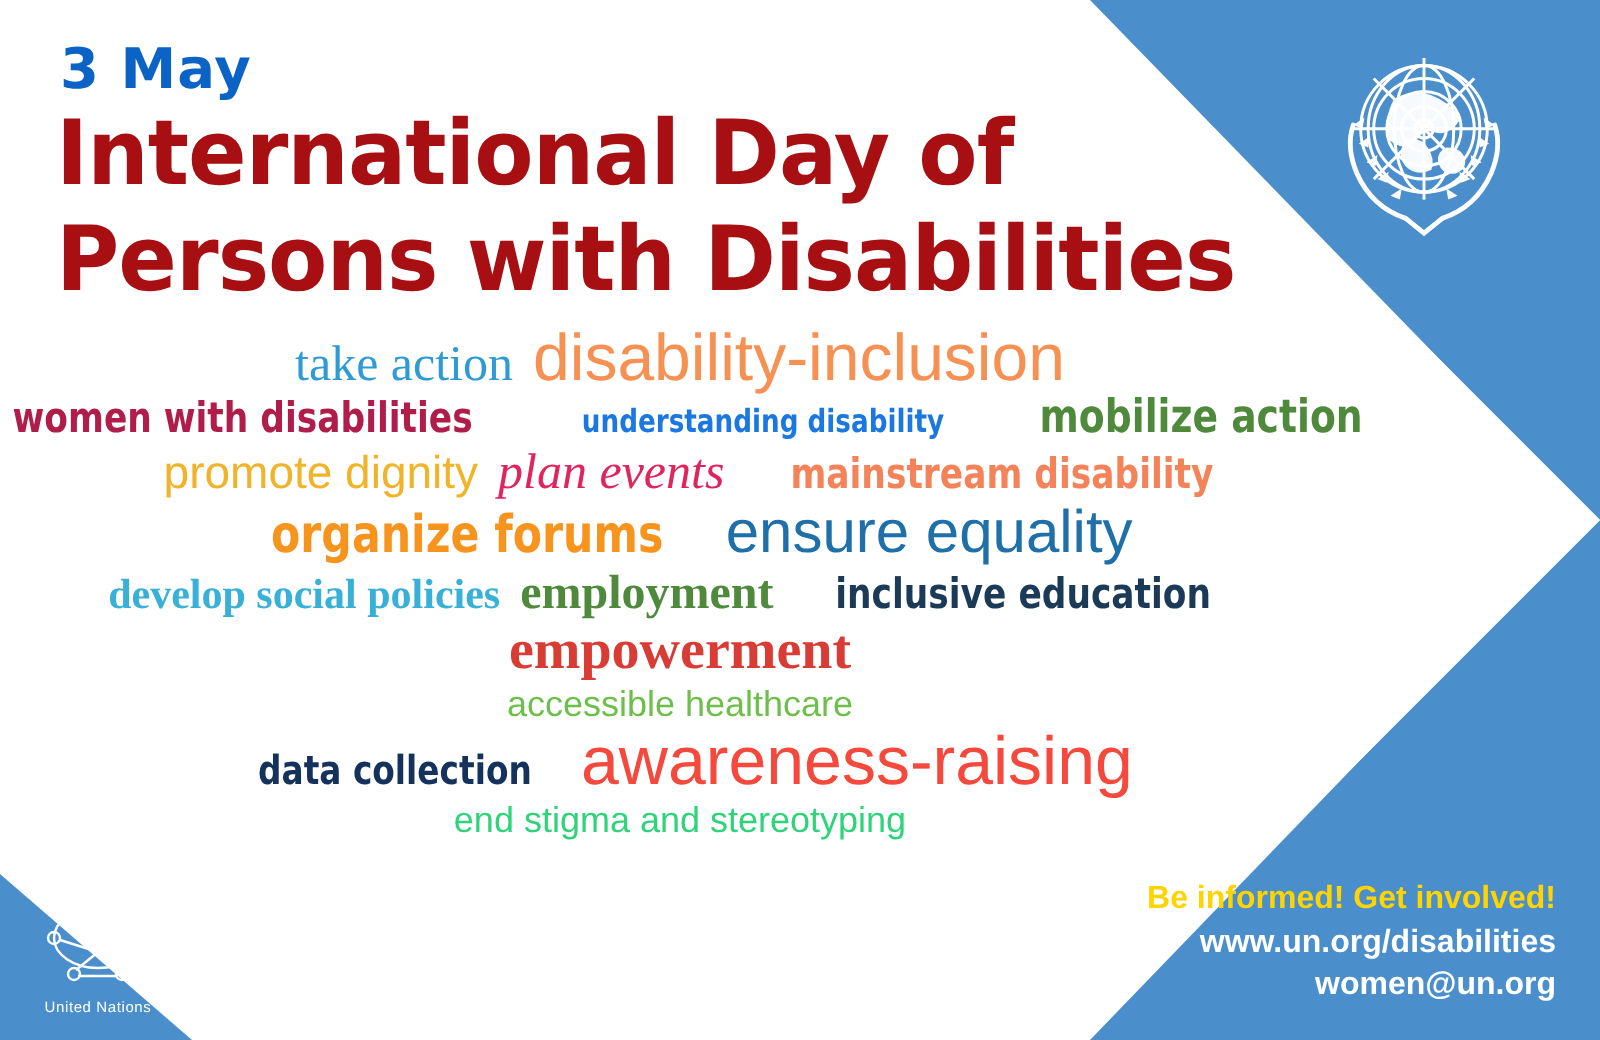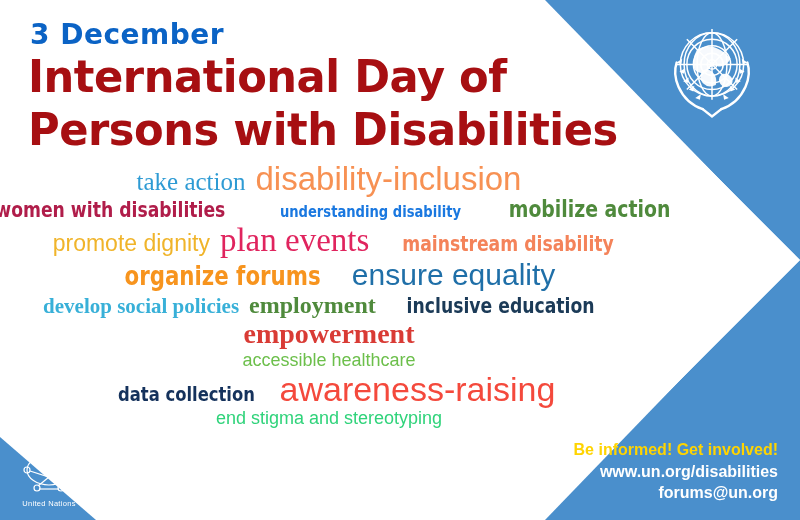--- a/index.html
+++ b/index.html
@@ -55,21 +55,21 @@
     color: #a70f12;
     letter-spacing: -0.5px;
     white-space: nowrap;
     transform: scaleX(0.96);
     transform-origin: left center;
   }
 
   
   .cloud {
     position: absolute;
-    left: 4px;
+    left: 15px;
     top: 162px;
     width: 610px;
     padding-left: 20px;
   }
   .cloud-row {
     display: flex;
     flex-wrap: nowrap;
     align-items: baseline;
     justify-content: center;
     gap: 10px;
@@ -183,40 +183,40 @@
         <path d="M35 79 l6 -4 l-1 6z"></path>
       <path d="M42 88 l6 -4 l-1 6z"></path>
       <path d="M98 50 l-6 -4 l1 6z"></path>
         <path d="M95 60 l-6 -4 l1 6z"></path>
       <path d="M91 70 l-6 -4 l1 6z"></path>
         <path d="M85 79 l-6 -4 l1 6z"></path>
       <path d="M78 88 l-6 -4 l1 6z"></path>
     </g>
   </svg>
 
-  <div class="date-line">3 December</div>
+  <div class="date-line">3 May</div>
 
   <div class="title-block">
     <div class="title-line">International Day of</div>
     <div class="title-line">Persons with Disabilities</div>
   </div>
 
   <div class="cloud" id="cloud">
       <div class="cloud-row">
         <span class="w f-serif" style="color: rgb(46, 155, 212); font-size: 25px;">take action</span>
         <span class="w f-sans" style="color: rgb(247, 145, 83); font-size: 33px;">disability-inclusion</span>
       </div>
       <div class="cloud-row">
         <span class="w f-cond" style="color: rgb(176, 29, 74); font-size: 21px;">women with disabilities</span>
         <span class="w f-cond" style="color: rgb(26, 120, 224); font-size: 16px;">understanding disability</span>
         <span class="w f-cond" style="color: rgb(79, 138, 60); font-size: 23px;">mobilize action</span>
       </div>
       <div class="cloud-row">
         <span class="w f-sans" style="color: rgb(240, 180, 42); font-size: 23px; margin-left: 32px;">promote dignity</span>
-        <span class="w f-serif" style="color: rgb(224, 36, 94); font-size: 33px;">plan events</span>
+        <span class="w f-serif" style="color: rgb(224, 36, 94); font-size: 25px; font-style: italic;">plan events</span>
         <span class="w f-cond" style="color: rgb(244, 131, 90); font-size: 21px;">mainstream disability</span>
       </div>
       <div class="cloud-row">
         <span class="w f-cond" style="color: rgb(247, 148, 30); font-size: 26px;">organize forums</span>
         <span class="w f-sans" style="color: rgb(31, 111, 168); font-size: 30px;">ensure equality</span>
       </div>
       <div class="cloud-row">
         <span class="w f-serifb" style="color: rgb(56, 176, 216); font-size: 21px;">develop social policies</span>
         <span class="w f-serifb" style="color: rgb(79, 138, 60); font-size: 24px;">employment</span>
         <span class="w f-cond" style="color: rgb(27, 58, 87); font-size: 21px;">inclusive education</span>
@@ -251,16 +251,16 @@
         <path d="M32 27 L43 36"></path>
         <path d="M22 39 L42 39"></path>
       </g>
     </svg>
     <div class="cap2">United Nations</div>
   </div>
 
   <div class="contact">
     <div class="headline">Be informed! Get involved!</div>
     <div class="line">www.un.org/disabilities</div>
-    <div class="line">forums@un.org</div>
+    <div class="line">women@un.org</div>
   </div>
 
 </div>
 
 </body></html>

